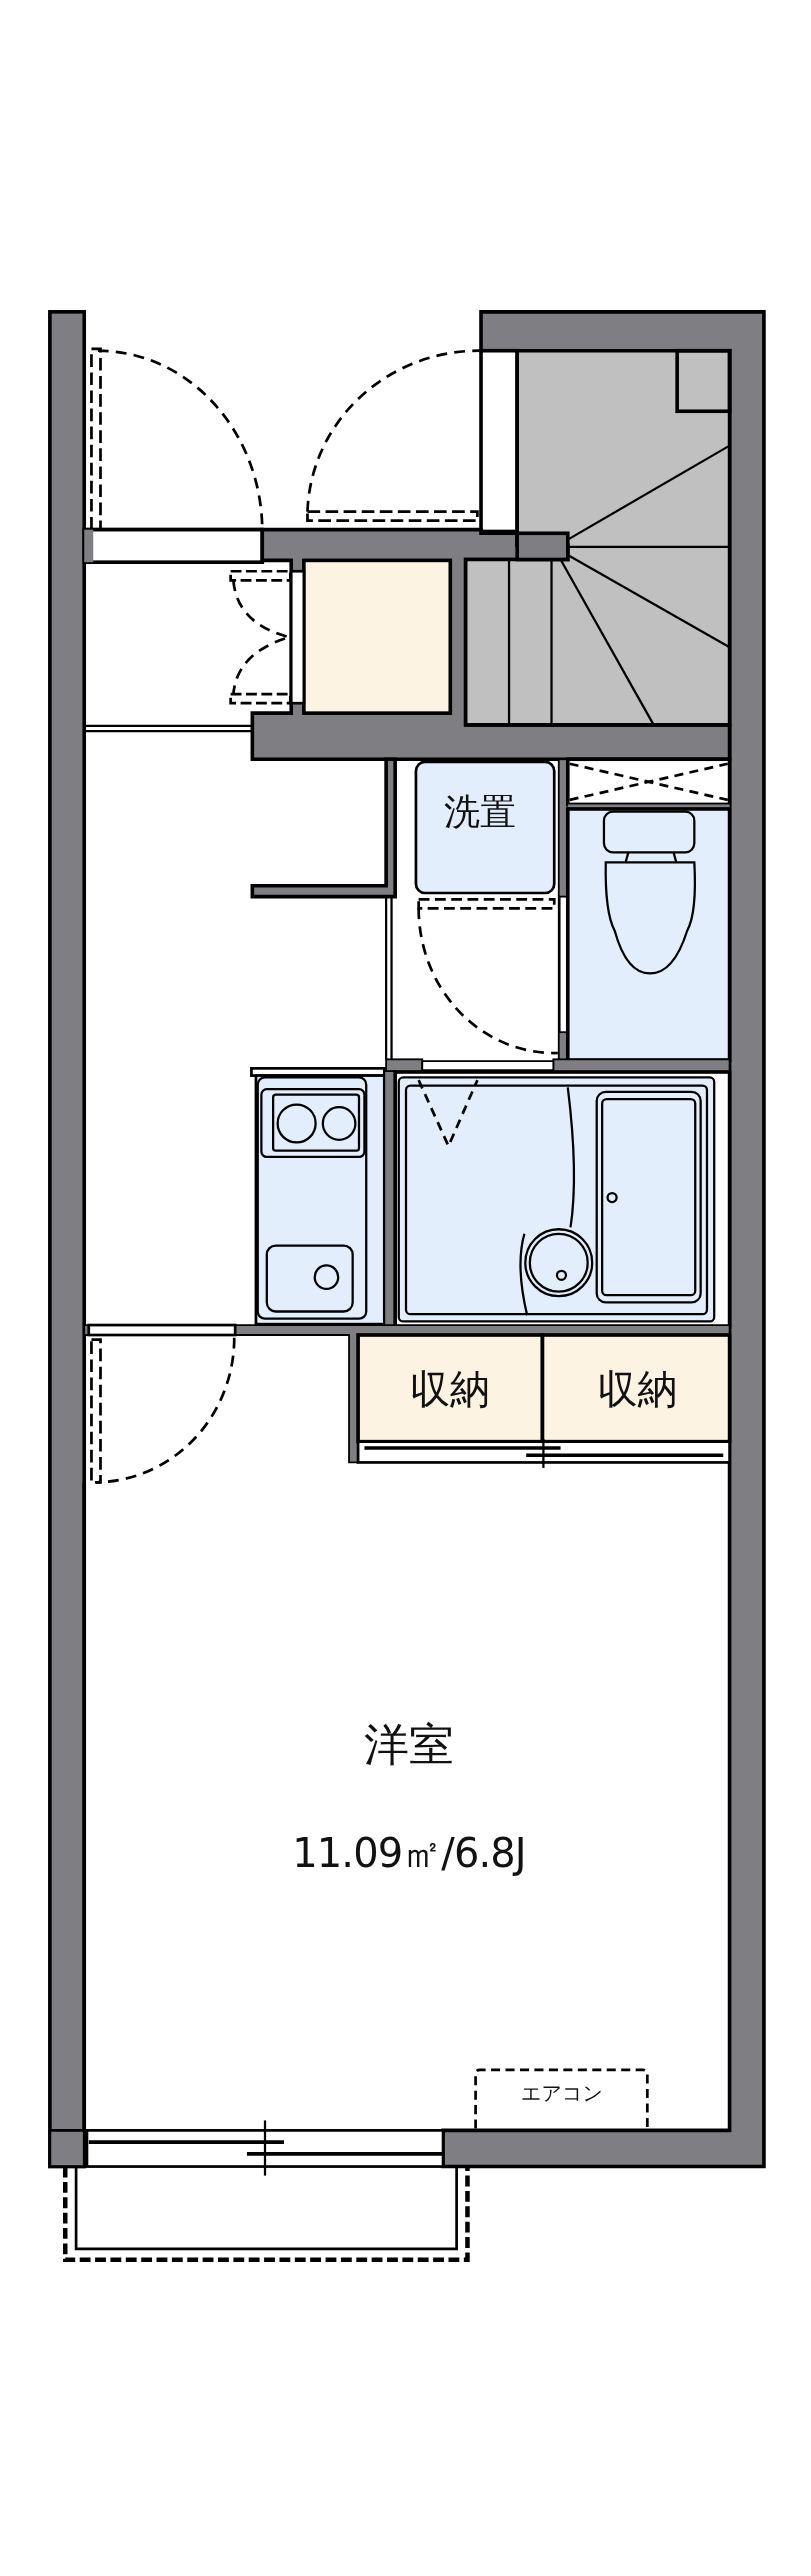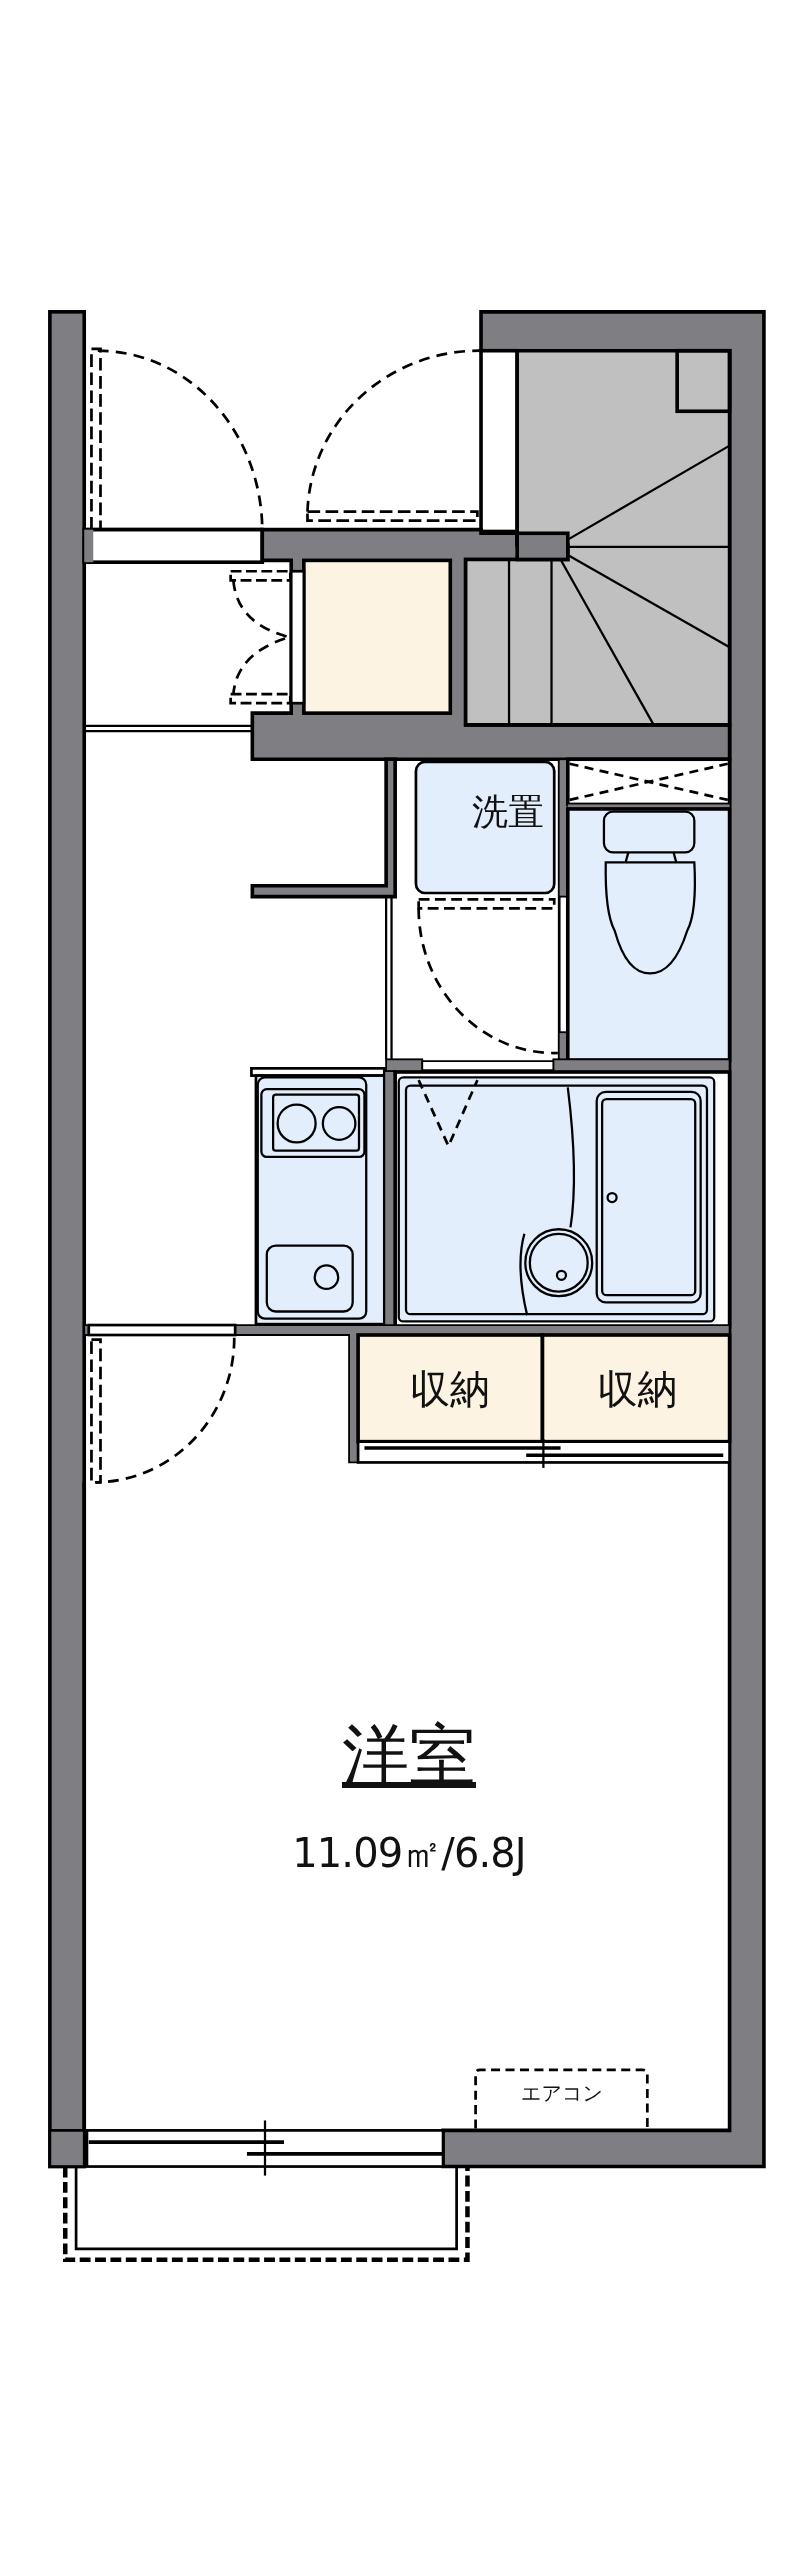--- a/index.html
+++ b/index.html
@@ -1,24 +1,24 @@
 <!DOCTYPE html>
 <html style="font-size:14.5px"><head>
 <meta charset="utf-8">
 <style>
   html, body { margin: 0; padding: 0; background: #ffffff; }
   body { width: 812px; height: 2576px; position: relative; overflow: hidden;
          font-family: "DejaVu Sans", "Liberation Sans", sans-serif; }
   #plan { position: absolute; left: 0; top: 0; width: 812px; height: 2576px; }
   .label { position: absolute; color: #111; white-space: nowrap; text-align: center;
            font-family: "DejaVu Sans", "Liberation Sans", sans-serif; line-height: 1; }
-  .lbl-wash  { left: 416px; top: 794px; width: 128px; font-size: 36px; text-align: right; }
+  .lbl-wash  { left: 416px; top: 794px; width: 128px; font-size: 36px; }
   .lbl-cl1   { left: 358px; top: 1369px; width: 184px; font-size: 40px; }
   .lbl-cl2   { left: 546px; top: 1369px; width: 183px; font-size: 40px; }
-  .lbl-room  { left: 228px; top: 1722px; width: 362px; font-size: 67px; text-decoration: underline; }
+  .lbl-room  { left: 228px; top: 1722px; width: 362px; font-size: 45px; }
   .lbl-area  { left: 183px; top: 1833px; width: 452px; font-size: 40px; letter-spacing: -0.9px; }
   .lbl-ac    { left: 475px; top: 2083px; width: 174px; font-size: 20px; }
 </style>
 </head>
 <body>
 
 <svg id="plan" viewBox="0 0 898 2850" xmlns="http://www.w3.org/2000/svg">
   <defs>
     <style>
       .wall { fill: #7f7e83; stroke: #000; stroke-width: 4; }

